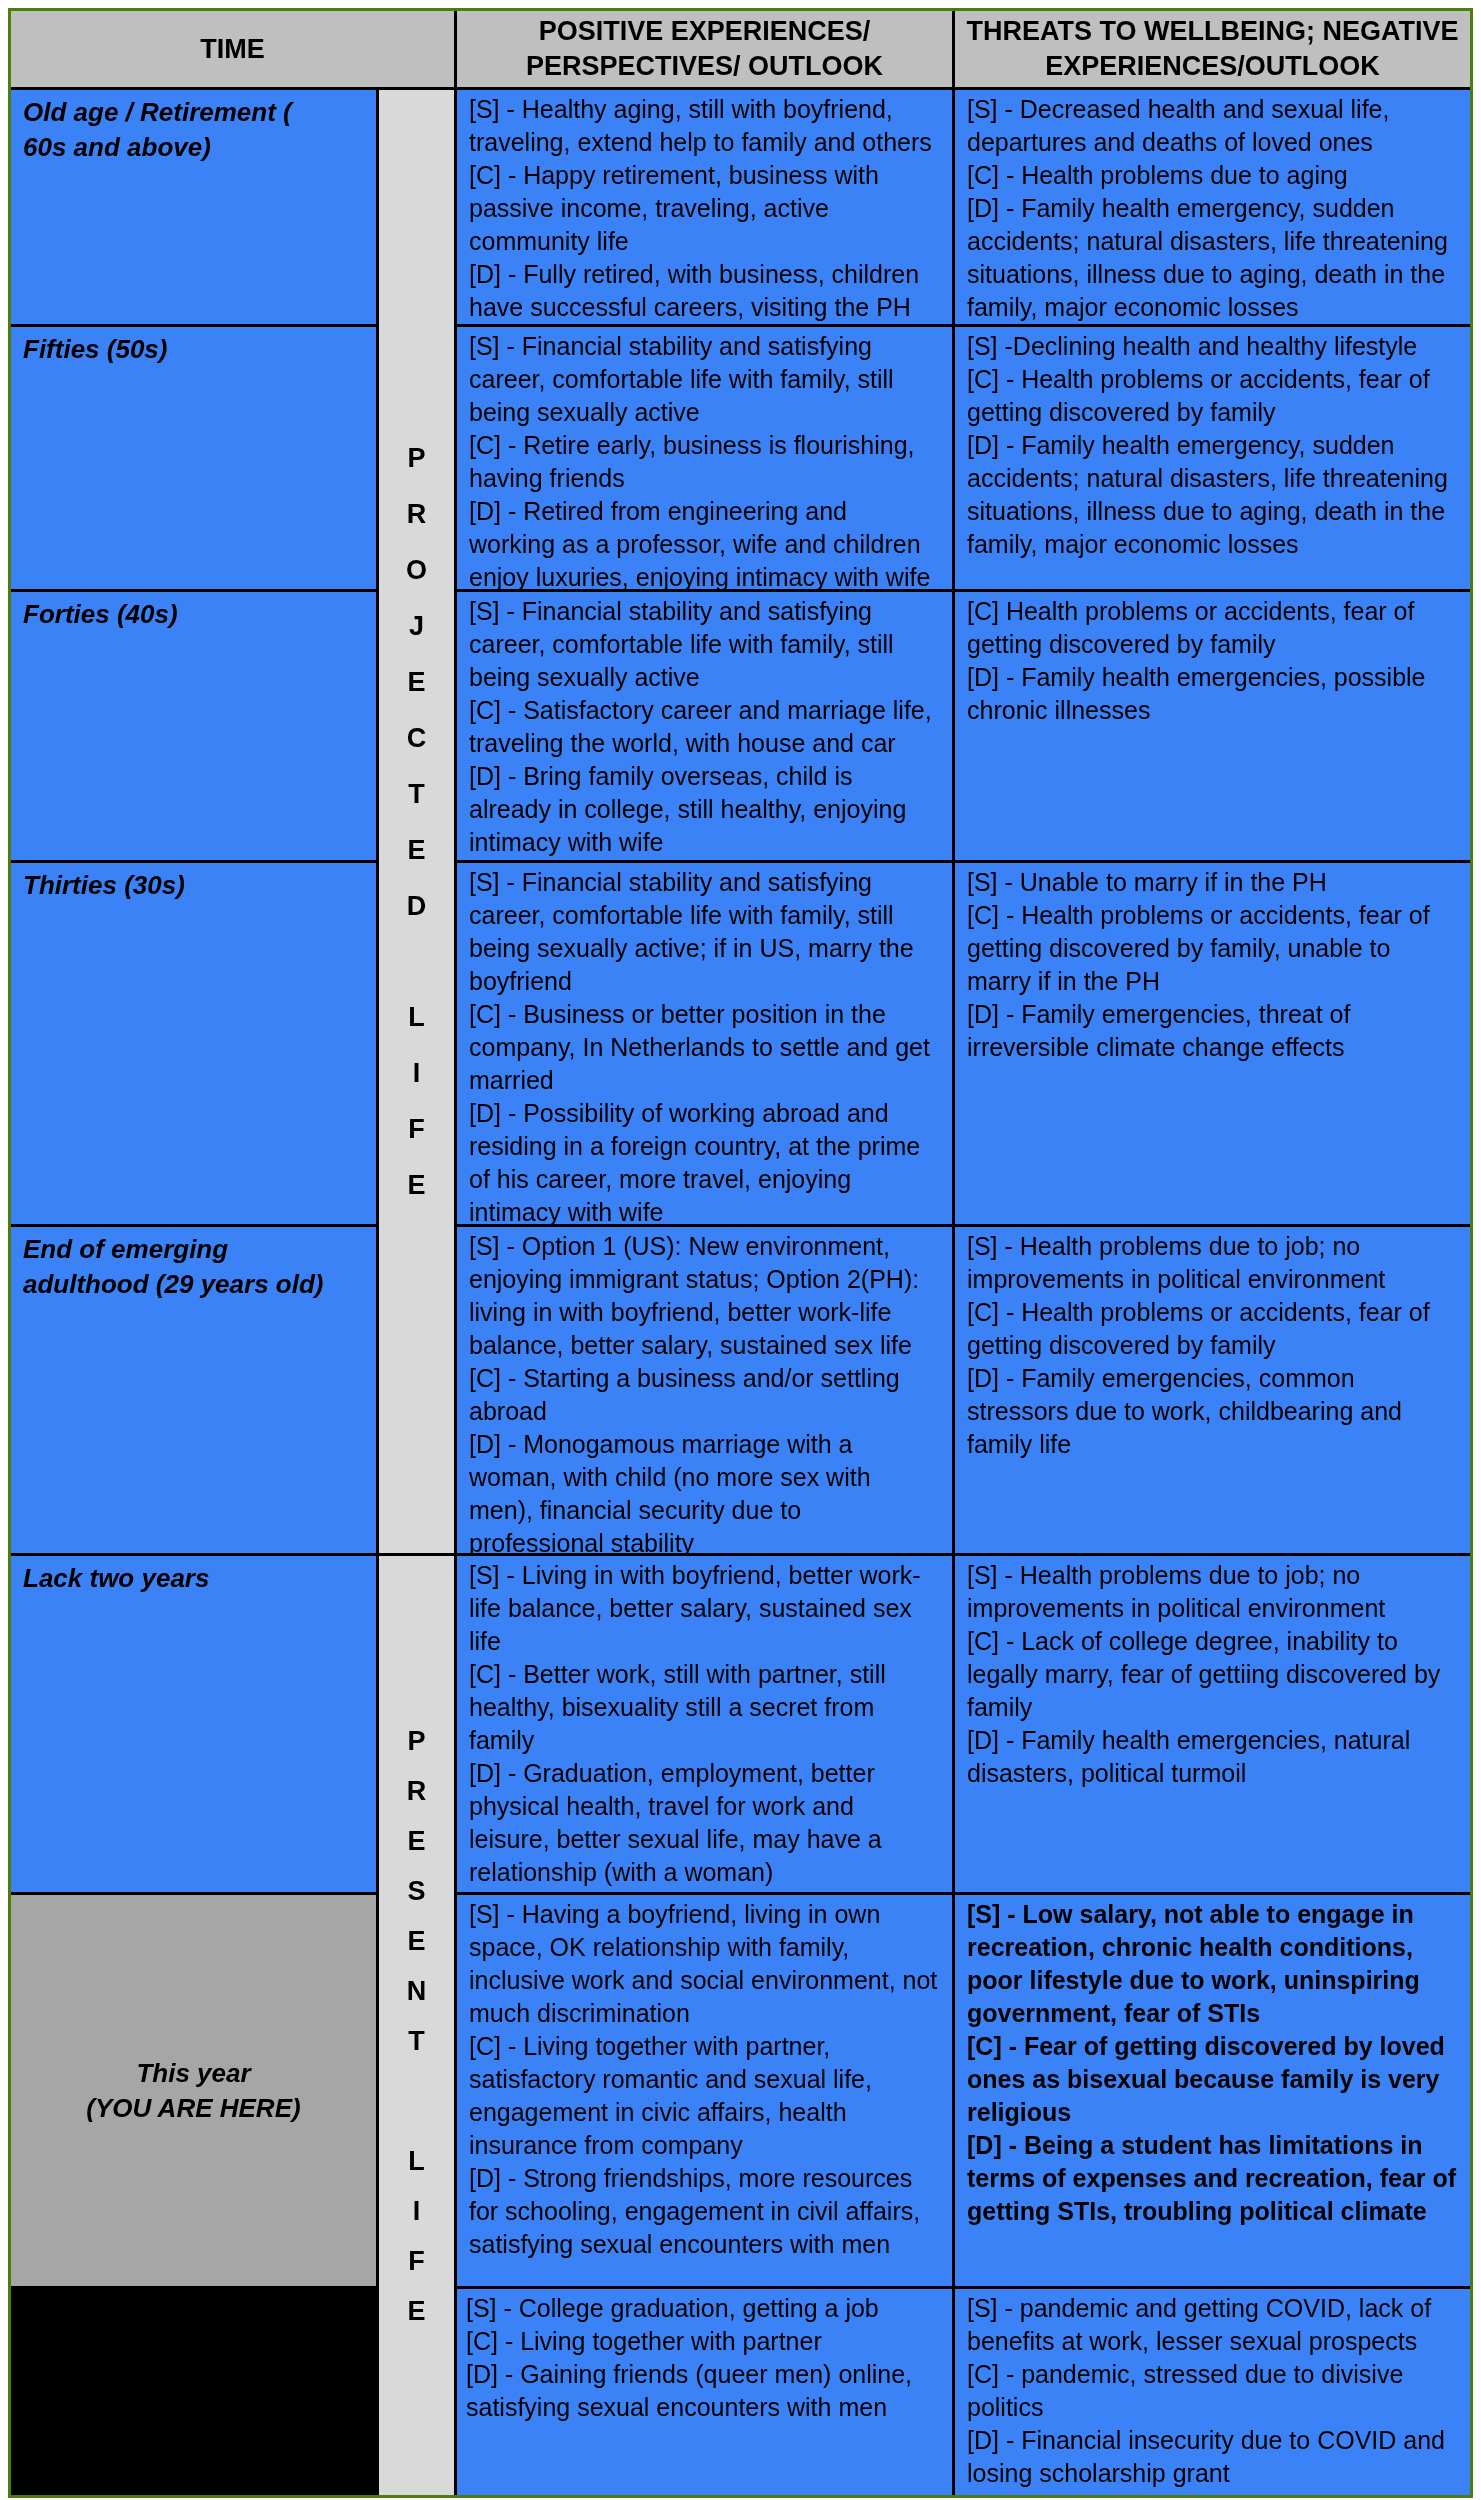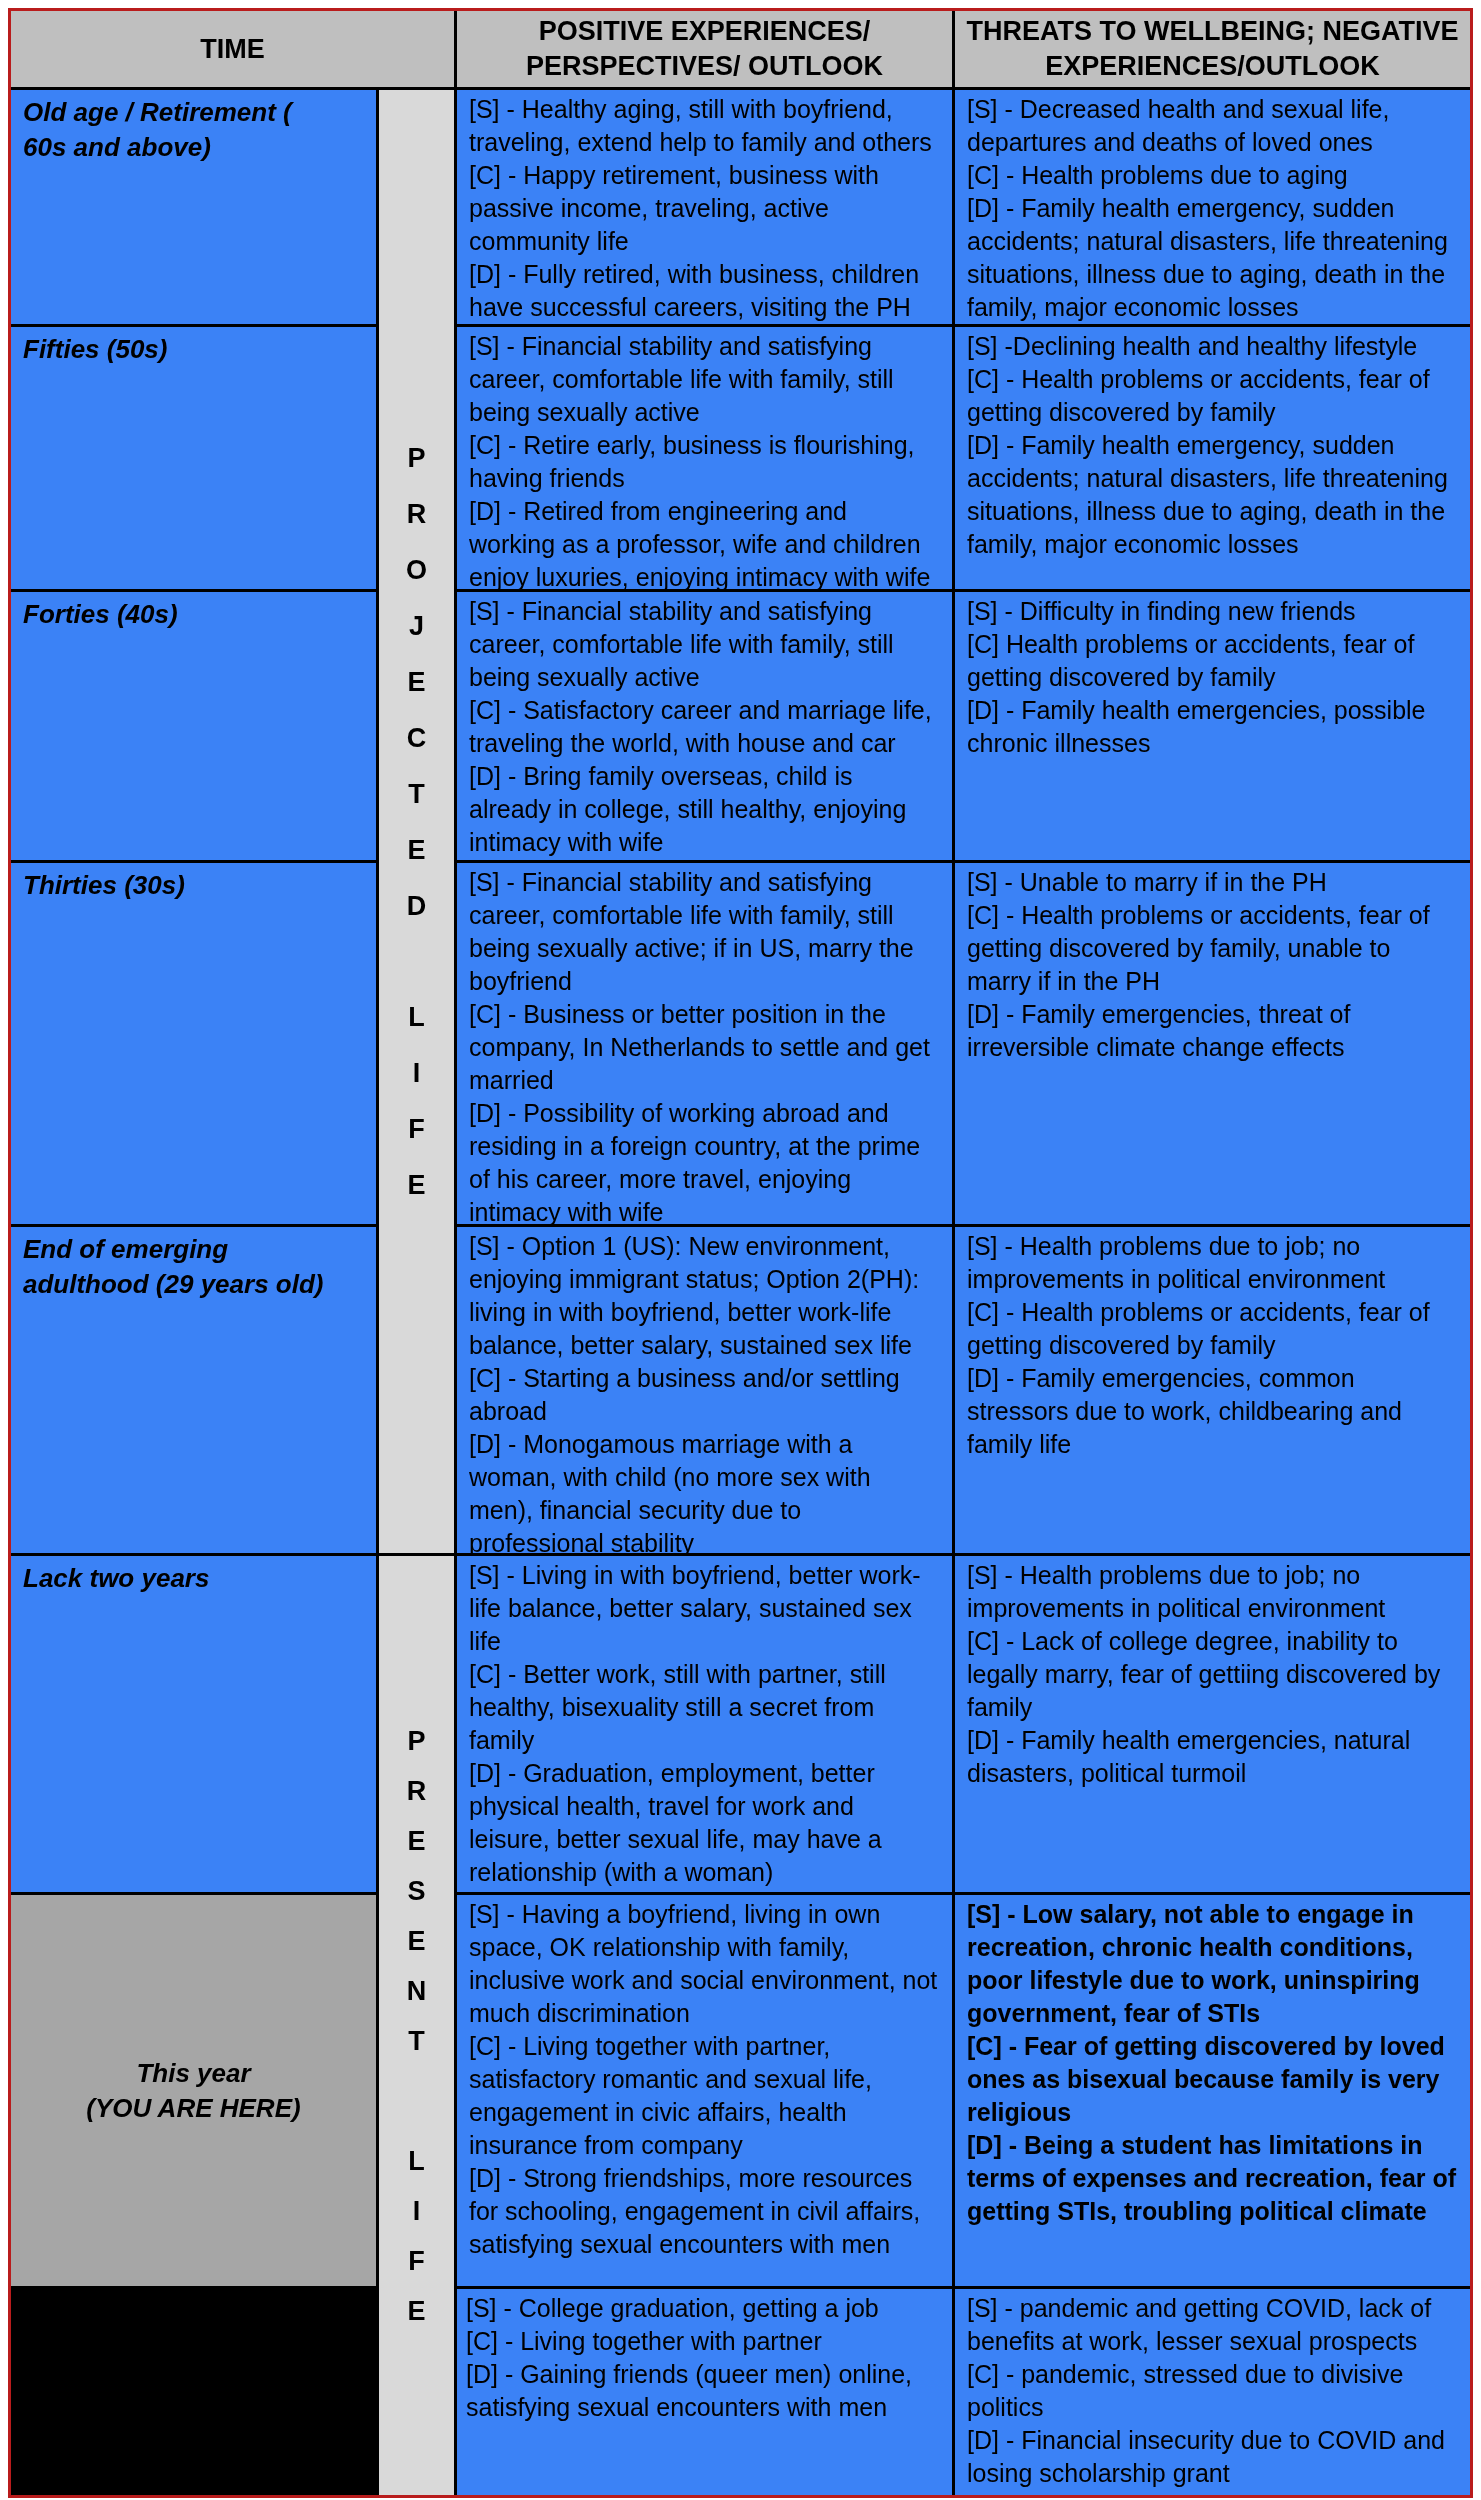--- a/index.html
+++ b/index.html
@@ -7,21 +7,21 @@
     font-family: "Liberation Sans", sans-serif;
     color: #000;
     padding: 8px;
   }
   .grid {
     display: inline-grid;
     grid-template-columns: 365px 75px 495px 515px;
     grid-template-rows: 76px 234px 262px 268px 361px 326px 336px 391px 206px;
     gap: 3px;
     background: #000;
-    border: 3px solid #b91c1c;
+    border: 3px solid #4d7c0f;
   }
   .cell { background: #3b82f6; overflow: hidden; }
   .head {
     background: var(--header-bg, #bfbfbf);
     display: flex; align-items: center; justify-content: center;
     text-align: center;
     font-weight: bold;
     font-size: 27px;
     line-height: 35px;
     padding: 2px 6px;
@@ -121,21 +121,20 @@
       <div class="entry">[C] - Health problems or accidents, fear of getting discovered by family</div>
       <div class="entry">[D] - Family health emergency, sudden accidents; natural disasters, life threatening situations, illness due to aging, death in the family, major economic losses</div>
     </div>
     <div class="cell label" style="grid-area: 4 / 1;">Forties (40s)</div>
     <div class="cell body" style="grid-area: 4 / 3;">
       <div class="entry">[S] - Financial stability and satisfying career, comfortable life with family, still being sexually active</div>
       <div class="entry">[C] - Satisfactory career and marriage life, traveling the world, with house and car</div>
       <div class="entry">[D] - Bring family overseas, child is already in college, still healthy, enjoying intimacy with wife</div>
     </div>
     <div class="cell body" style="grid-area: 4 / 4;">
-      <div class="entry">[S] - Difficulty in finding new friends</div>
       <div class="entry">[C] Health problems or accidents, fear of getting discovered by family</div>
       <div class="entry">[D] - Family health emergencies, possible chronic illnesses</div>
     </div>
     <div class="cell label" style="grid-area: 5 / 1;">Thirties (30s)</div>
     <div class="cell body" style="grid-area: 5 / 3;">
       <div class="entry">[S] - Financial stability and satisfying career, comfortable life with family, still being sexually active; if in US, marry the boyfriend</div>
       <div class="entry">[C] - Business or better position in the company, In Netherlands to settle and get married</div>
       <div class="entry">[D] - Possibility of working abroad and residing in a foreign country, at the prime of his career, more travel, enjoying intimacy with wife</div>
     </div>
     <div class="cell body" style="grid-area: 5 / 4;">

